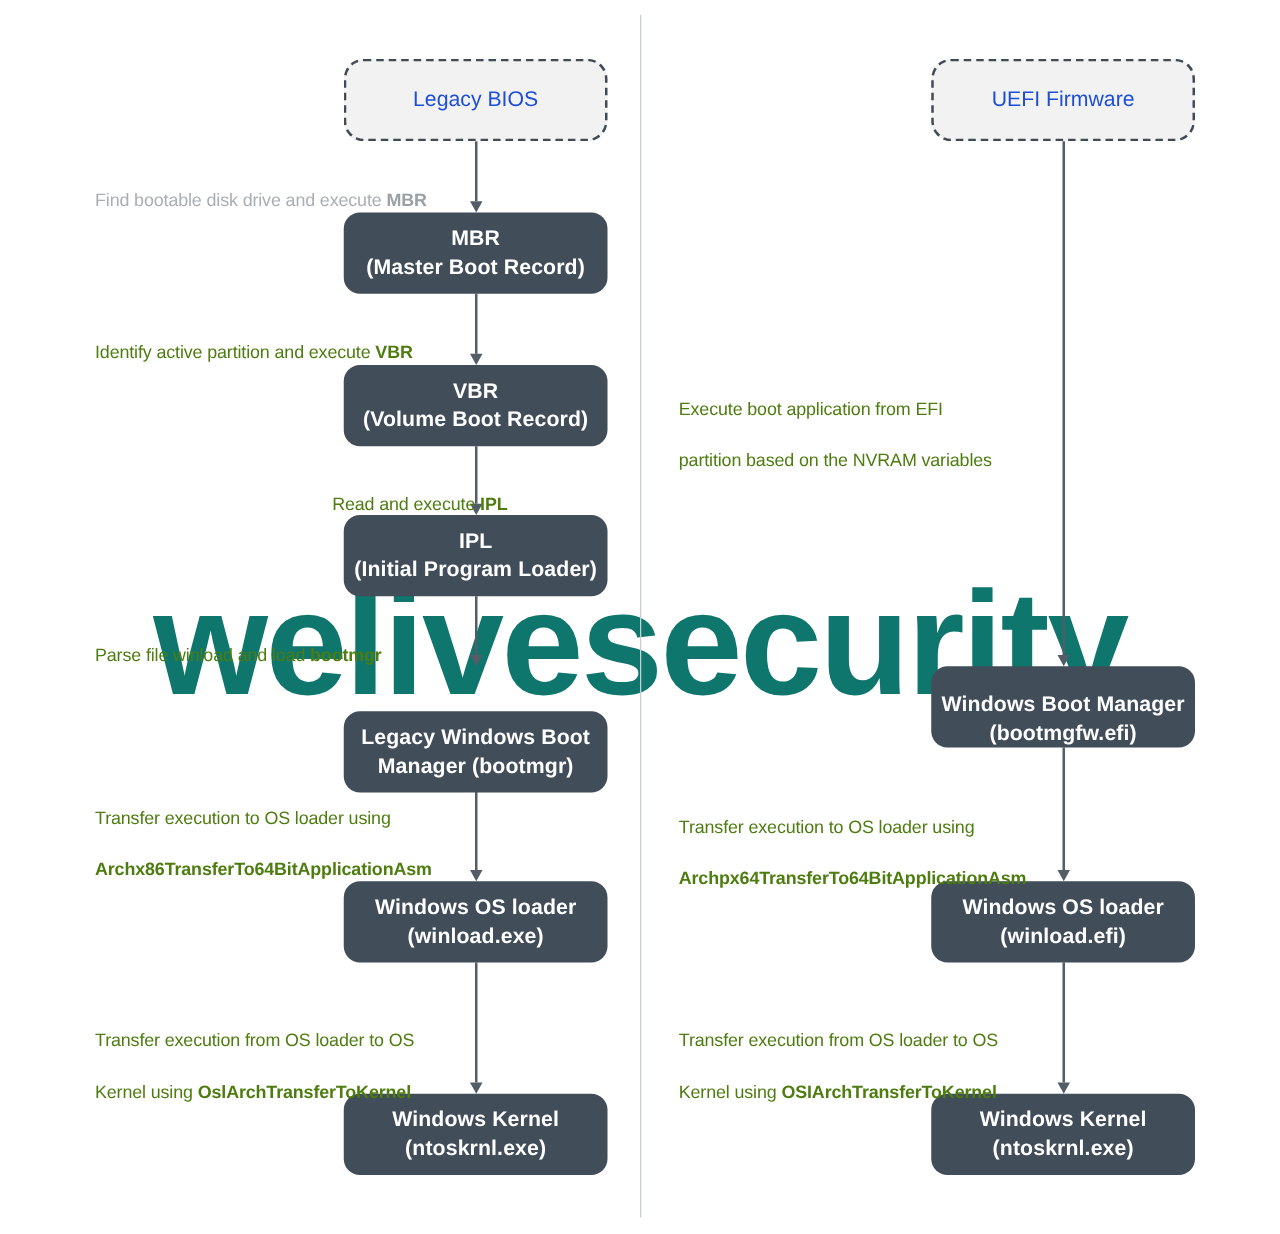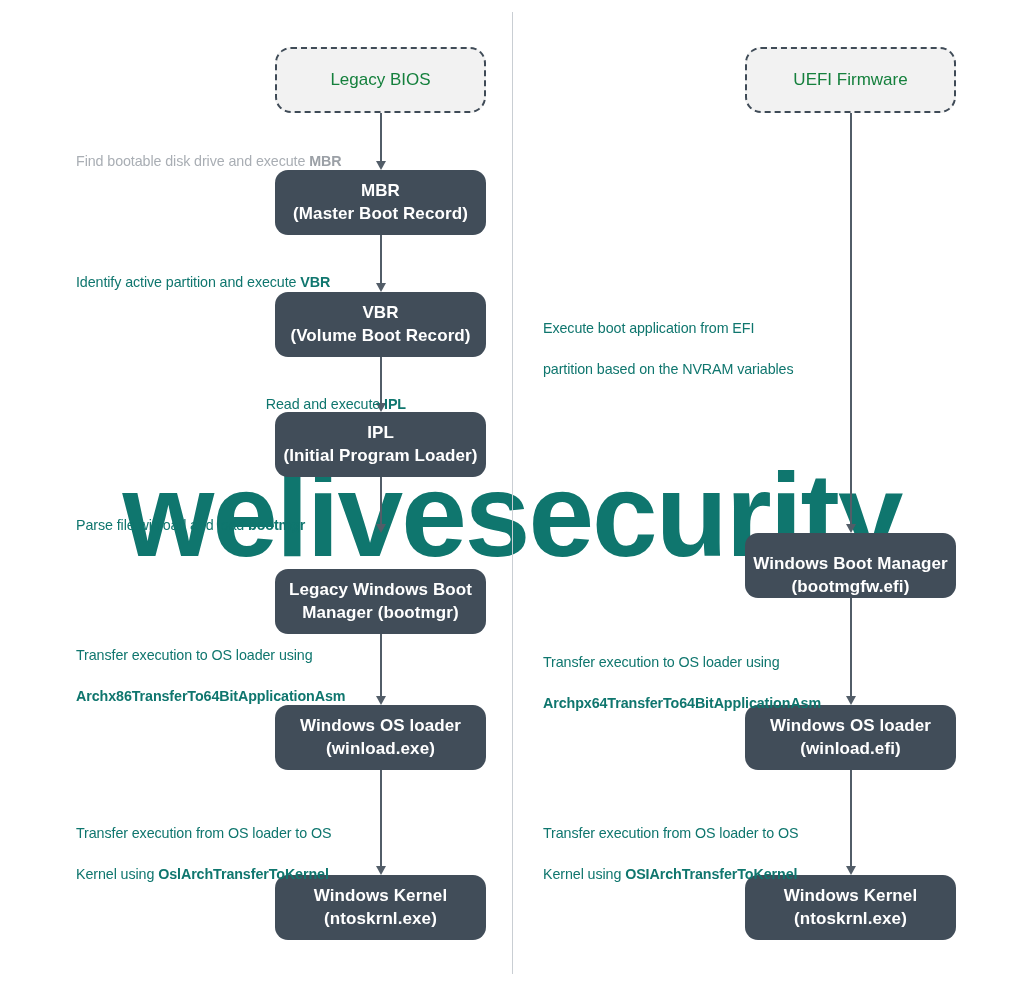--- a/index.html
+++ b/index.html
@@ -68,21 +68,21 @@
     background: #414d59;
     color: #ffffff;
     font-size: 17px;
     font-weight: 600;
     line-height: 1.32;
     letter-spacing: .1px;
   }
   .node.dashed {
     background: #f2f2f2;
     border: 2.5px dashed #3f4b57;
-    color: #15803d;
+    color: #1d4ed8;
     font-size: 17px;
     font-weight: 400;
     line-height: 1.3;
     border-radius: 16px;
   }
 
   
   .conn {
     position: absolute;
     z-index: 3;
@@ -102,21 +102,21 @@
     border-left: 5px solid transparent;
     border-right: 5px solid transparent;
     border-top: 9px solid #525d68;
   }
 
   
   .elabel {
     position: absolute;
     font-size: 14.3px;
     line-height: 1.42;
-    color: #0f766e;
+    color: #4d7c0f;
     letter-spacing: -.1px;
     z-index: 5;
     white-space: pre-line;
   }
   .elabel b { font-weight: 700; }
   .elabel.muted { color: #a9aeb4; }
   .elabel.muted b { color: #9ba0a6; }
 </style>
 </head>
 <body>

